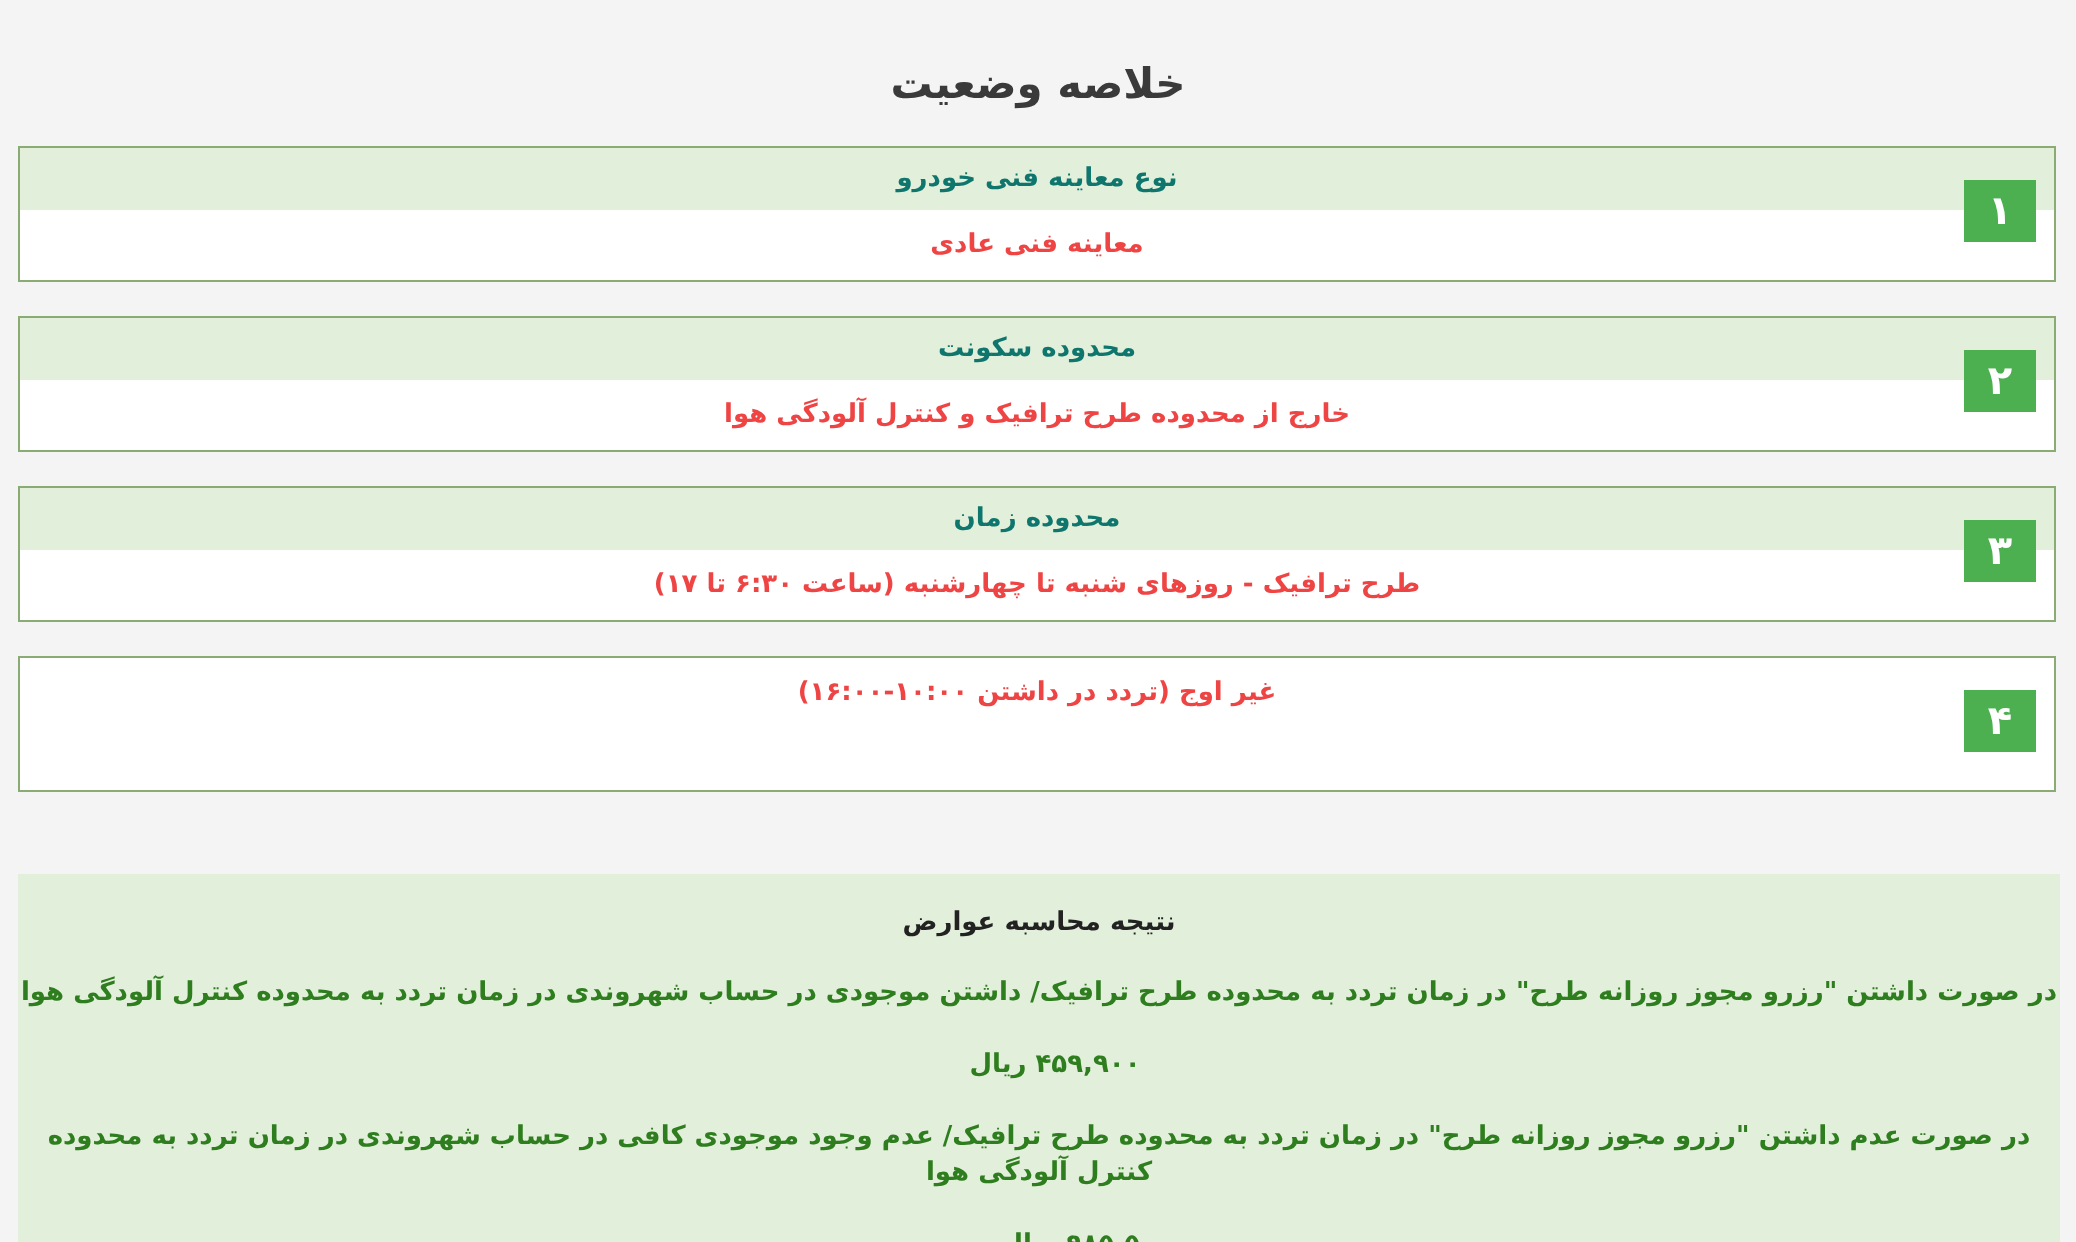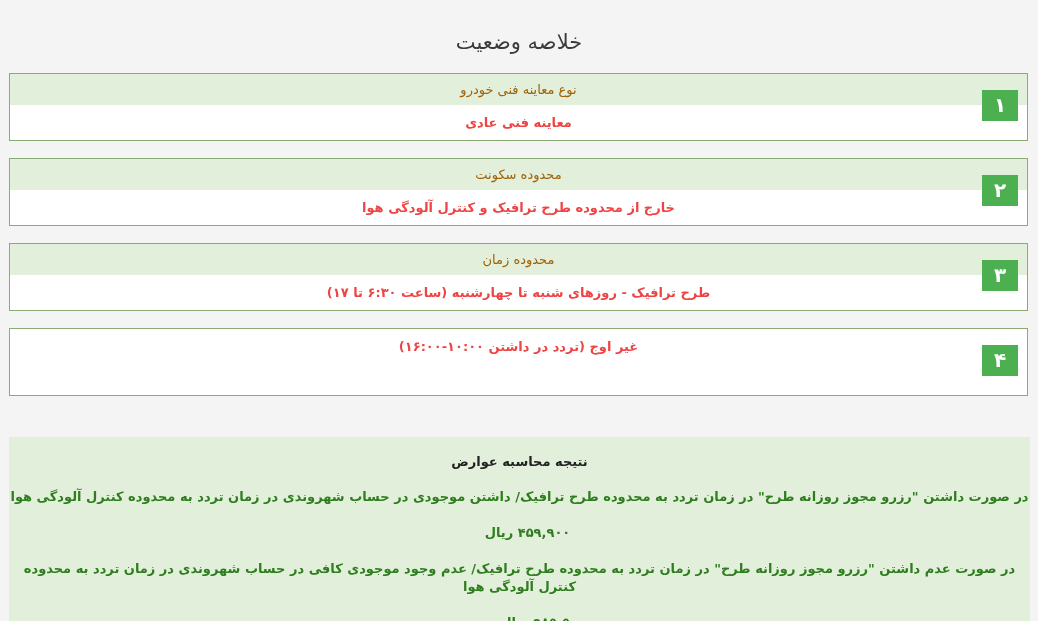--- a/index.html
+++ b/index.html
@@ -5,30 +5,30 @@
     html, body { margin: 0; padding: 0; }
     body {
       width: 1038px; height: 621px; overflow: hidden;
       background: #f4f4f4;
       font-family: "DejaVu Sans", sans-serif;
       direction: rtl;
       position: relative;
     }
     .title {
       position: absolute; top: 30px; left: 0; width: 1038px;
-      text-align: center; font-size: 21px; color: #3a3a3a; font-weight: normal;
+      text-align: center; font-size: 21px; color: #3a3a3a; font-weight: bold;
     }
     .card {
       position: absolute; left: 9px; width: 1019px; height: 68px;
       border: 1px solid #8aab74; background: #fff; box-sizing: border-box;
     }
     .card-head {
       height: 31px; background: #e2efda;
       text-align: center; line-height: 31px;
-      font-size: 13px; color: #a16207; font-weight: normal;
+      font-size: 13px; color: #0f766e; font-weight: bold;
     }
     .card-body {
       height: 35px; text-align: center; line-height: 35px;
       font-size: 13px; color: #ef4444; font-weight: bold;
     }
     .badge {
       position: absolute; right: 9px; top: 16px;
       width: 36px; height: 31px; background: #4caf50;
       color: #fff; font-size: 20px; font-weight: bold;
       text-align: center; line-height: 31px;

